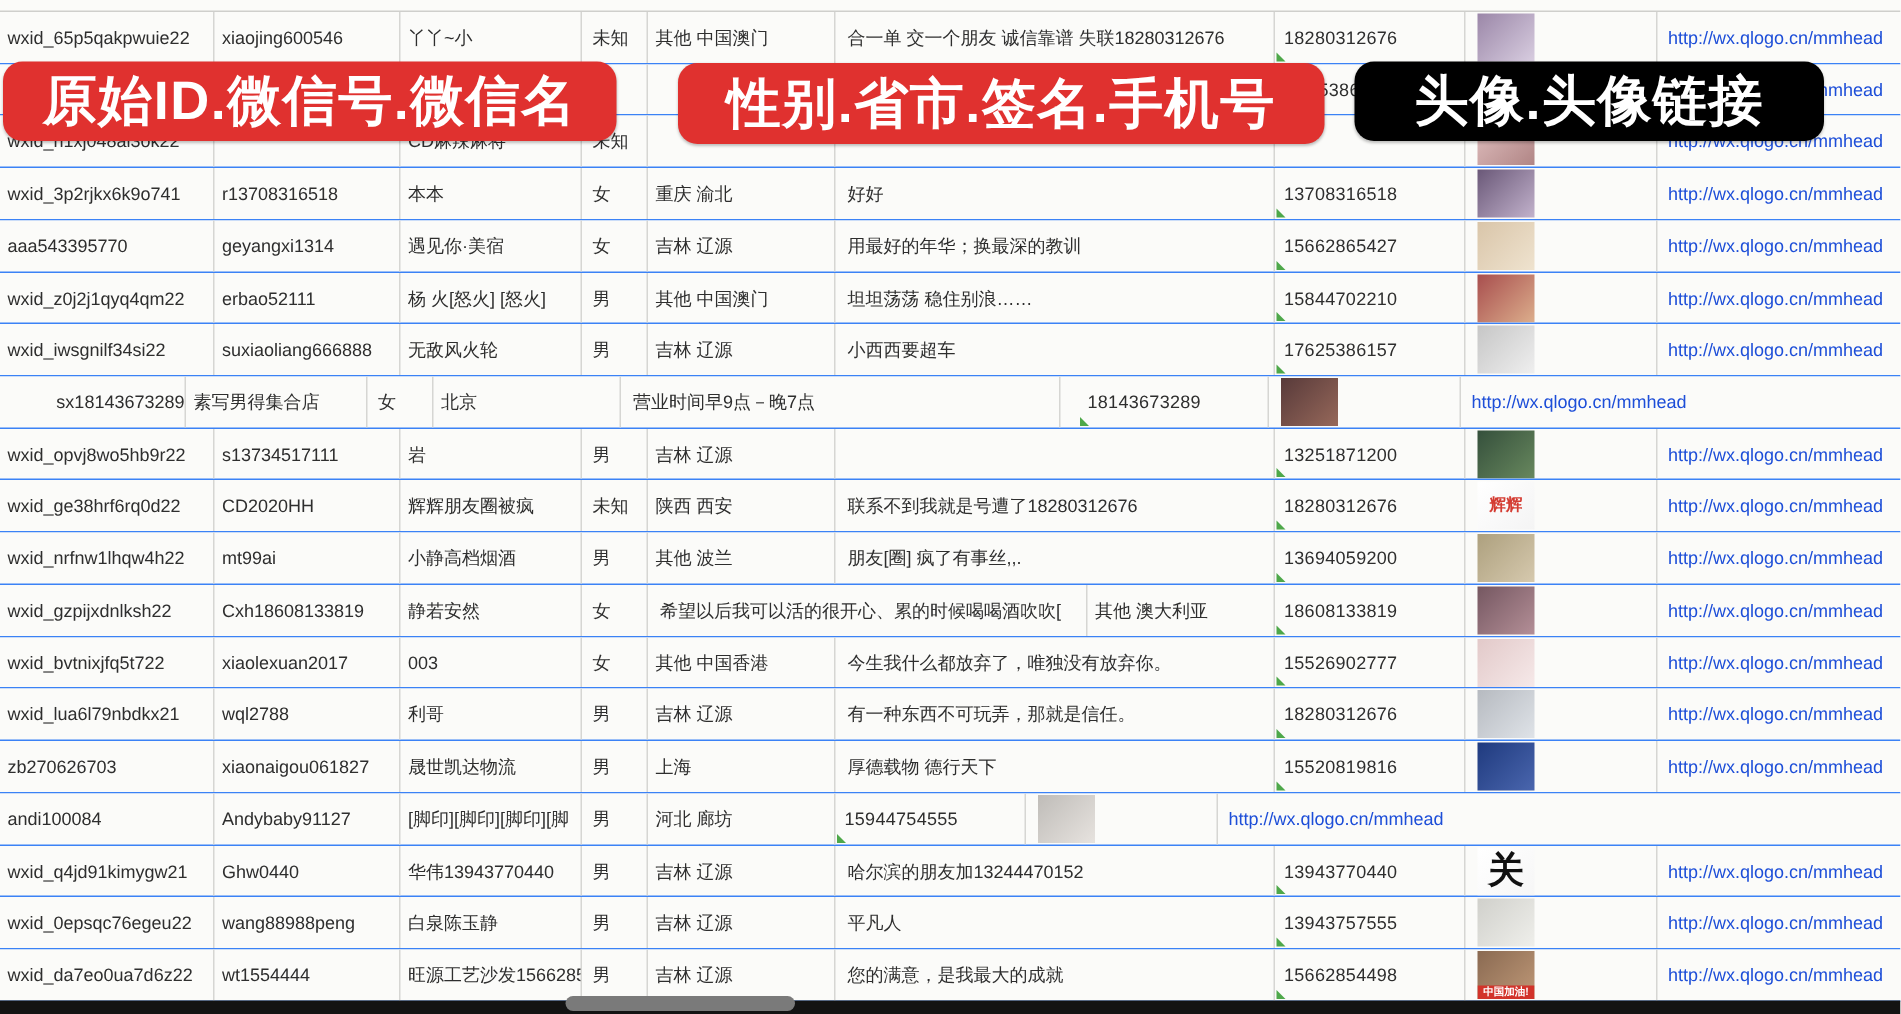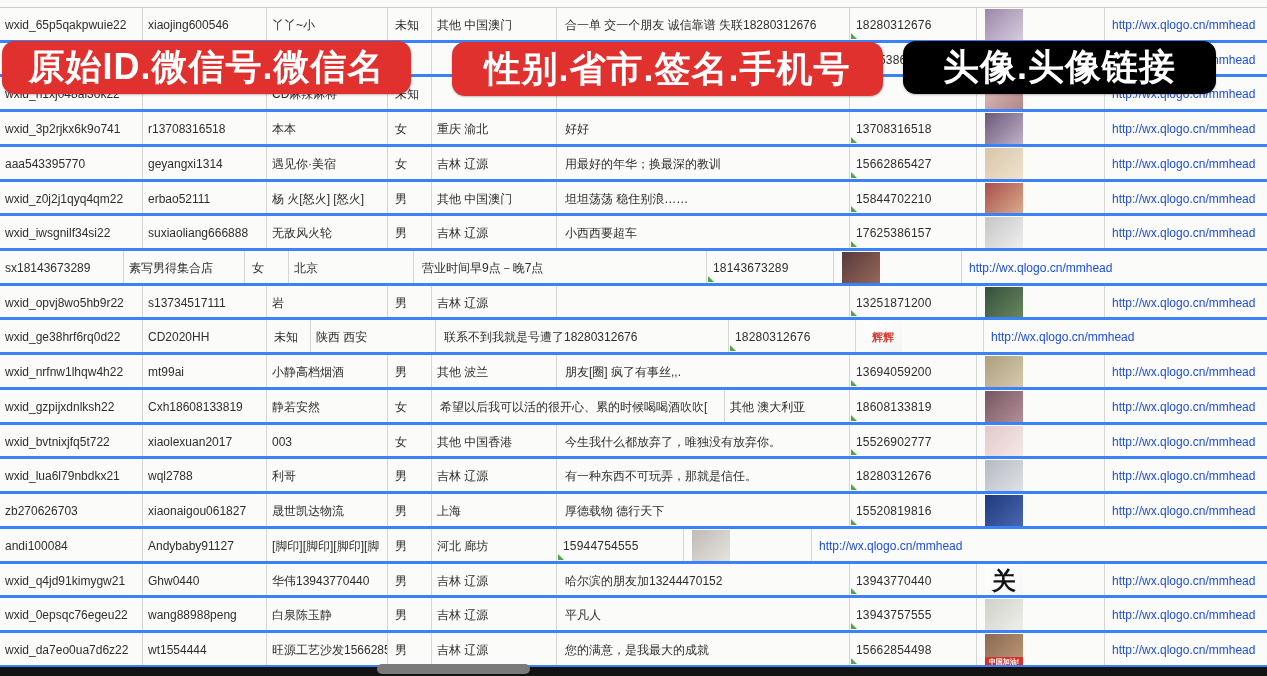--- a/index.html
+++ b/index.html
@@ -4,21 +4,21 @@
 <style>
   html,body{margin:0;padding:0;}
   body{
     width:1267px;height:676px;overflow:hidden;position:relative;
     background:#fbfbf9;
     font-family:"Liberation Sans","DejaVu Sans",sans-serif;
     -webkit-font-smoothing:antialiased;
   }
   .sheet{position:absolute;inset:0;background:#fbfbf9;}
   .top-strip{height:8px;border-bottom:1px solid #cfcfcc;box-sizing:border-box;}
-  .row{display:flex;height:34.72px;box-sizing:border-box;border-bottom:3px solid #3b82f6;background:#fbfbf9;}
+  .row{display:flex;height:34.72px;box-sizing:border-box;border-bottom:1px solid #3b82f6;background:#fbfbf9;}
   .cell{
     box-sizing:border-box;border-right:1px solid #d6d6d3;height:100%;
     font-size:12px;color:#2e2e2e;line-height:34.72px;white-space:nowrap;
     overflow:hidden;padding:0 0 0 5px;position:relative;flex:none;
   }
   .cell.c-gender{padding-left:7px;}
   .cell.c-sig{padding-left:8px;}
   .cell.c-phone{padding-left:6px;letter-spacing:.2px;}
   .cell.c-link{padding-left:7px;border-right:none;color:#1d4ed8;}
   .gmark{position:absolute;left:1px;bottom:1px;width:0;height:0;
@@ -131,26 +131,26 @@
         <div class="cell c-gender" style="width: 44px;"><span>男</span></div>
         <div class="cell " style="width: 125px;"><span>吉林 辽源</span></div>
         <div class="cell c-sig" style="width: 293px;"><span>小西西要超车</span></div>
         <div class="cell c-phone" style="width: 127px;"><span>17625386157</span><div class="gmark" style="border-bottom-color: rgb(78, 168, 74);"></div></div>
         <div class="cell " style="width: 128px;">
           <div class="av" style="background: linear-gradient(135deg, rgb(198, 198, 198), rgb(239, 239, 239));"></div>
         </div>
         <div class="cell c-link" style="width: 162px;">http://wx.qlogo.cn/mmhead</div>
       </div>
       <div class="row">
-        <div class="cell " style="width: 124px;"><span>sx18143673289</span></div>
+        <div class="cell " style="width: 124px; text-align: right;"><span>sx18143673289</span></div>
         <div class="cell " style="width: 121px;"><span>素写男得集合店</span></div>
         <div class="cell c-gender" style="width: 44px;"><span>女</span></div>
         <div class="cell " style="width: 125px;"><span>北京</span></div>
         <div class="cell c-sig" style="width: 293px;"><span>营业时间早9点－晚7点</span></div>
-        <div class="cell c-phone" style="width: 127px;"><span>18143673289</span><div class="gmark" style="border-bottom-color: rgb(78, 168, 74);"></div></div>
+        <div class="cell c-phone" style="width: 127px; margin-left: 12px;"><span>18143673289</span><div class="gmark" style="border-bottom-color: rgb(78, 168, 74);"></div></div>
         <div class="cell " style="width: 128px;">
           <div class="av" style="background: linear-gradient(135deg, rgb(88, 58, 58), rgb(150, 104, 90));"></div>
         </div>
         <div class="cell c-link" style="width: 162px;">http://wx.qlogo.cn/mmhead</div>
       </div>
       <div class="row">
         <div class="cell " style="width: 143px;"><span>wxid_opvj8wo5hb9r22</span></div>
         <div class="cell " style="width: 124px;"><span>s13734517111</span></div>
         <div class="cell " style="width: 121px;"><span>岩</span></div>
         <div class="cell c-gender" style="width: 44px;"><span>男</span></div>
@@ -158,20 +158,21 @@
         <div class="cell c-sig" style="width: 293px;"><span></span></div>
         <div class="cell c-phone" style="width: 127px;"><span>13251871200</span><div class="gmark" style="border-bottom-color: rgb(78, 168, 74);"></div></div>
         <div class="cell " style="width: 128px;">
           <div class="av" style="background: linear-gradient(135deg, rgb(53, 80, 60), rgb(104, 136, 94));"></div>
         </div>
         <div class="cell c-link" style="width: 162px;">http://wx.qlogo.cn/mmhead</div>
       </div>
       <div class="row">
         <div class="cell " style="width: 143px;"><span>wxid_ge38hrf6rq0d22</span></div>
         <div class="cell " style="width: 124px;"><span>CD2020HH</span></div>
+        <div class="cell " style="width: 121px;"><span>辉辉朋友圈被疯</span></div>
         <div class="cell c-gender" style="width: 44px;"><span>未知</span></div>
         <div class="cell " style="width: 125px;"><span>陕西 西安</span></div>
         <div class="cell c-sig" style="width: 293px;"><span>联系不到我就是号遭了18280312676</span></div>
         <div class="cell c-phone" style="width: 127px;"><span>18280312676</span><div class="gmark" style="border-bottom-color: rgb(78, 168, 74);"></div></div>
         <div class="cell " style="width: 128px;">
           <div class="av" style="background: linear-gradient(135deg, rgb(255, 255, 255), rgb(244, 244, 244));">
             <span class="av-label" style="color: rgb(212, 60, 50); font-size: 11px;">辉辉</span>
           </div>
         </div>
         <div class="cell c-link" style="width: 162px;">http://wx.qlogo.cn/mmhead</div>

